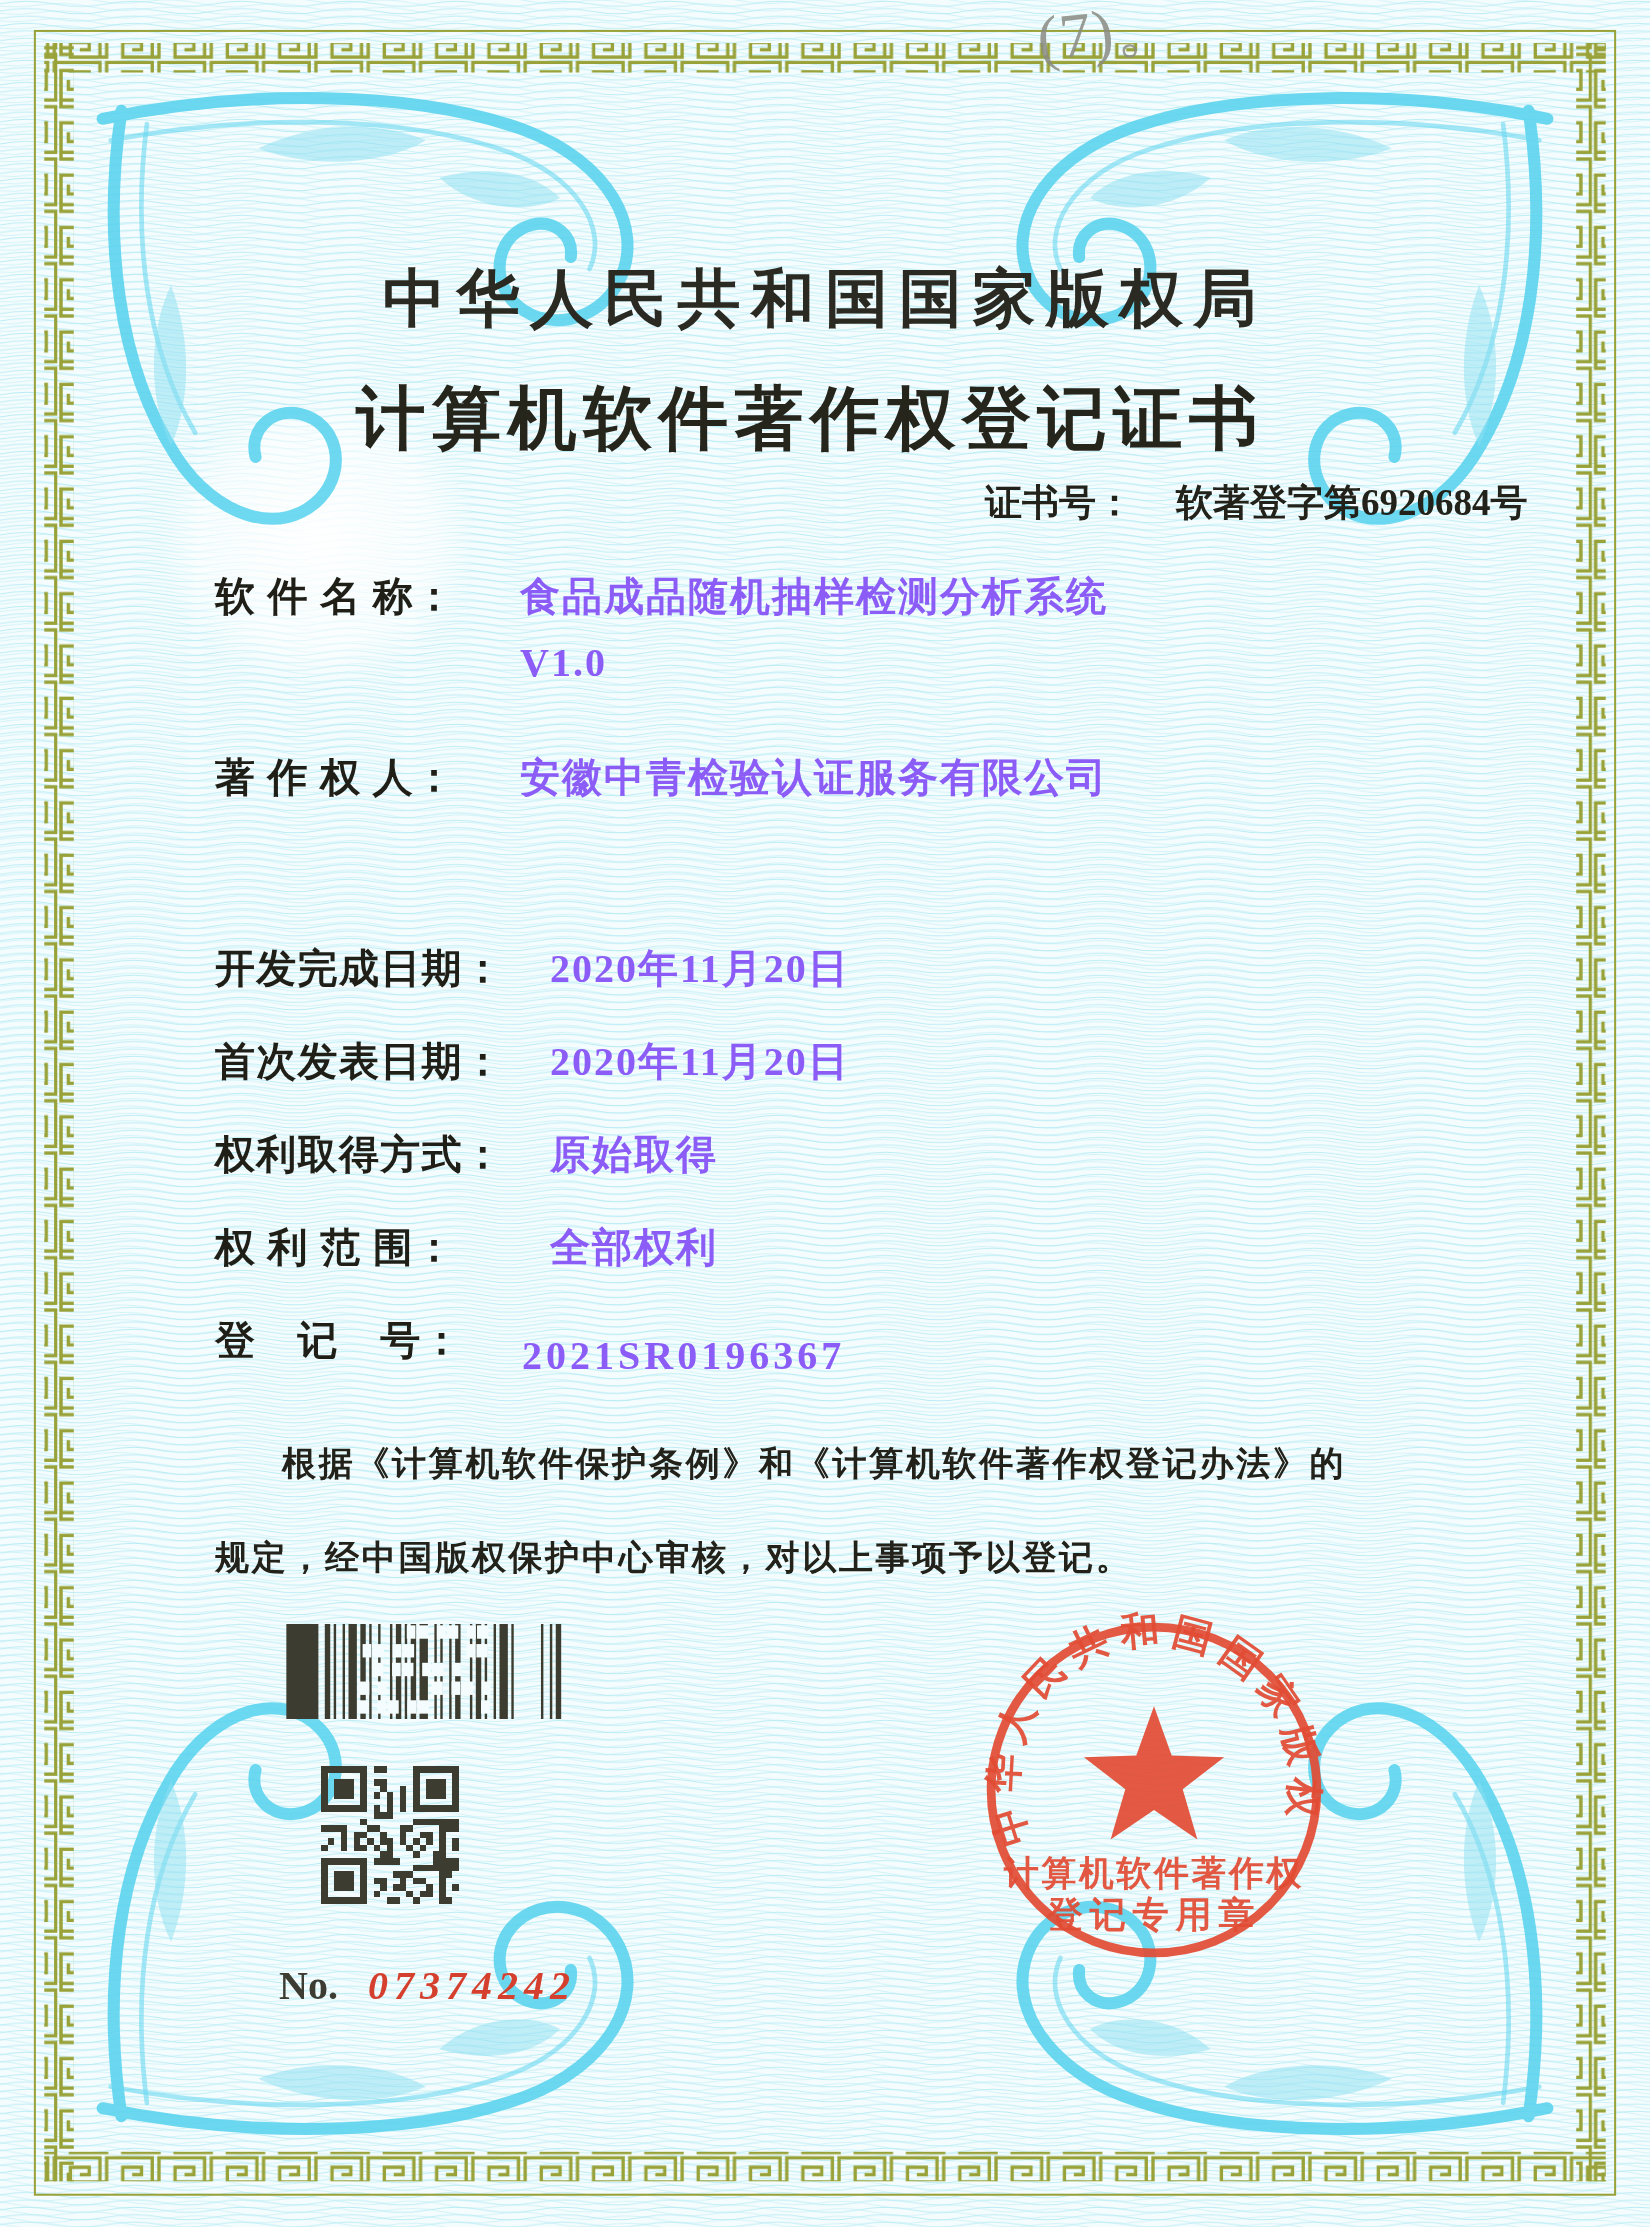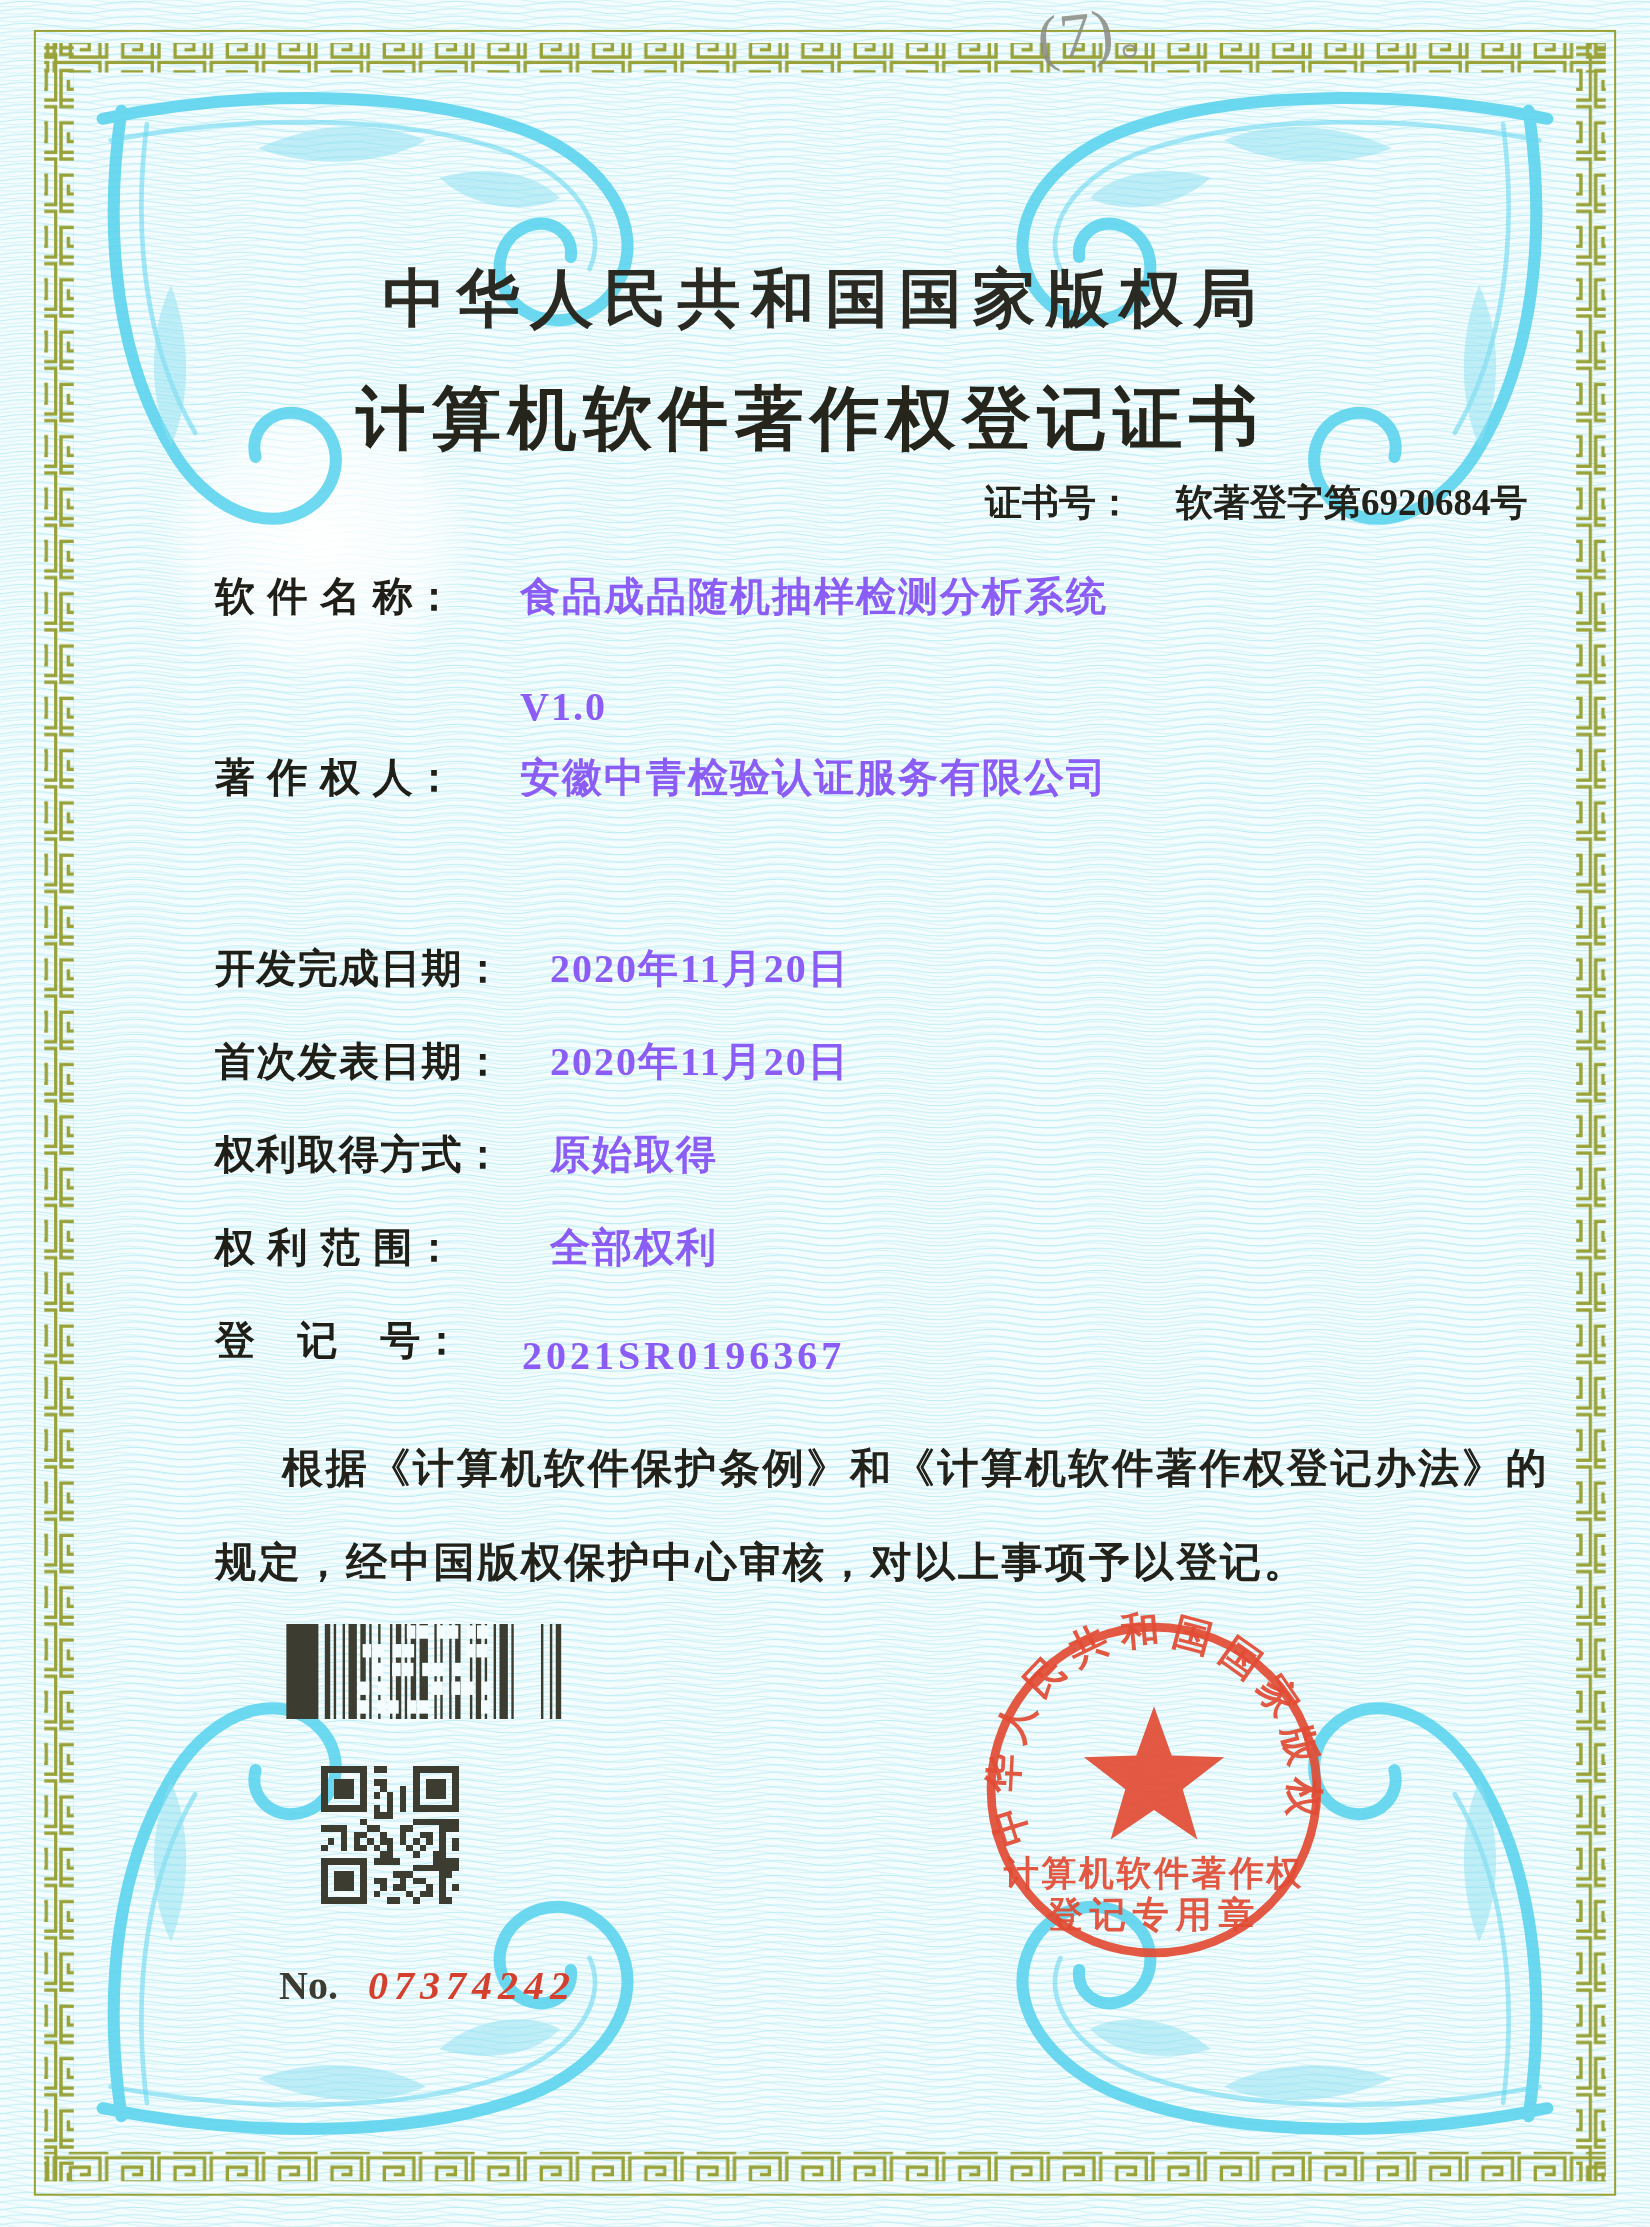--- a/index.html
+++ b/index.html
@@ -12,21 +12,21 @@
   .layer{position:absolute;left:0;top:0;width:1650px;height:2227px;pointer-events:none;}
   .authority{left:0;top:256px;width:1650px;text-align:center;
     font-size:63px;font-weight:bold;letter-spacing:10.7px;color:#2b2a22;}
   .main-title{left:0;top:373px;width:1621px;text-align:center;
     font-size:69px;font-weight:bold;letter-spacing:6.7px;color:#26251c;}
   .certno{left:985px;top:478px;font-size:37px;font-weight:bold;color:#23221a;white-space:nowrap;}
   .certno .gap{display:inline-block;width:43px;}
   .frow{white-space:nowrap;}
   .flabel{font-size:40px;font-weight:bold;letter-spacing:1.3px;color:#1f1e17;}
   .fvalue{font-size:40px;font-weight:bold;letter-spacing:2px;color:#8b5cf6;}
-  .stmt{font-size:41px;font-weight:bold;letter-spacing:2.7px;color:#22211a;white-space:nowrap;}
+  .stmt{font-size:34px;font-weight:bold;letter-spacing:2.7px;color:#22211a;white-space:nowrap;}
   .serial{left:279px;top:1962px;font-size:40px;white-space:nowrap;}
   .serial .pfx{color:#3c3c33;font-weight:bold;}
   .serial .num{color:#d5402e;letter-spacing:6px;margin-left:20px;font-weight:bold;font-style:italic;}
   .seal-date{left:966px;top:1963px;width:376px;text-align:center;
     font-size:42px;font-weight:bold;letter-spacing:1.3px;color:#191914;}
   .handnote{left:1037px;top:-10.7px;font-size:63px;color:#8a8b83;
     transform:rotate(-6deg);letter-spacing:1.3px;opacity:.85;}
   .watermark{left:161px;top:396px;width:315px;height:288px;border-radius:50%;
     background:radial-gradient(ellipse at center,rgba(255,255,255,.95) 0%,rgba(255,255,255,.55) 52%,rgba(255,255,255,0) 72%);}
 </style>
@@ -90,21 +90,21 @@
   <div class="abs authority">中华人民共和国国家版权局</div>
   <div class="abs main-title">计算机软件著作权登记证书</div>
 
   <div class="abs certno">
     <span>证书号：</span><span class="gap"></span><span>软著登字第6920684号</span>
   </div>
 
   <div class="abs frow" style="left:215px;top:569px;">
     <span class="flabel abs" style="left:0;top:0;">软 件 名 称：</span>
     <span class="fvalue abs" style="left:305px;top:0;">食品成品随机抽样检测分析系统</span>
-    <span class="fvalue abs" style="left:305px;top:70px;margin-top:44px;">V1.0</span>
+    <span class="fvalue abs" style="left:305px;top:70px;">V1.0</span>
   </div>
   <div class="abs frow" style="left:215px;top:750px;">
     <span class="flabel abs" style="left:0;top:0;">著 作 权 人：</span>
     <span class="fvalue abs" style="left:305px;top:0;">安徽中青检验认证服务有限公司</span>
   </div>
   <div class="abs frow" style="left:215px;top:941px;">
     <span class="flabel abs" style="left:0;top:0;">开发完成日期：</span>
     <span class="fvalue abs" style="left:335px;top:0;">2020年11月20日</span>
   </div>
   <div class="abs frow" style="left:215px;top:1034px;">

